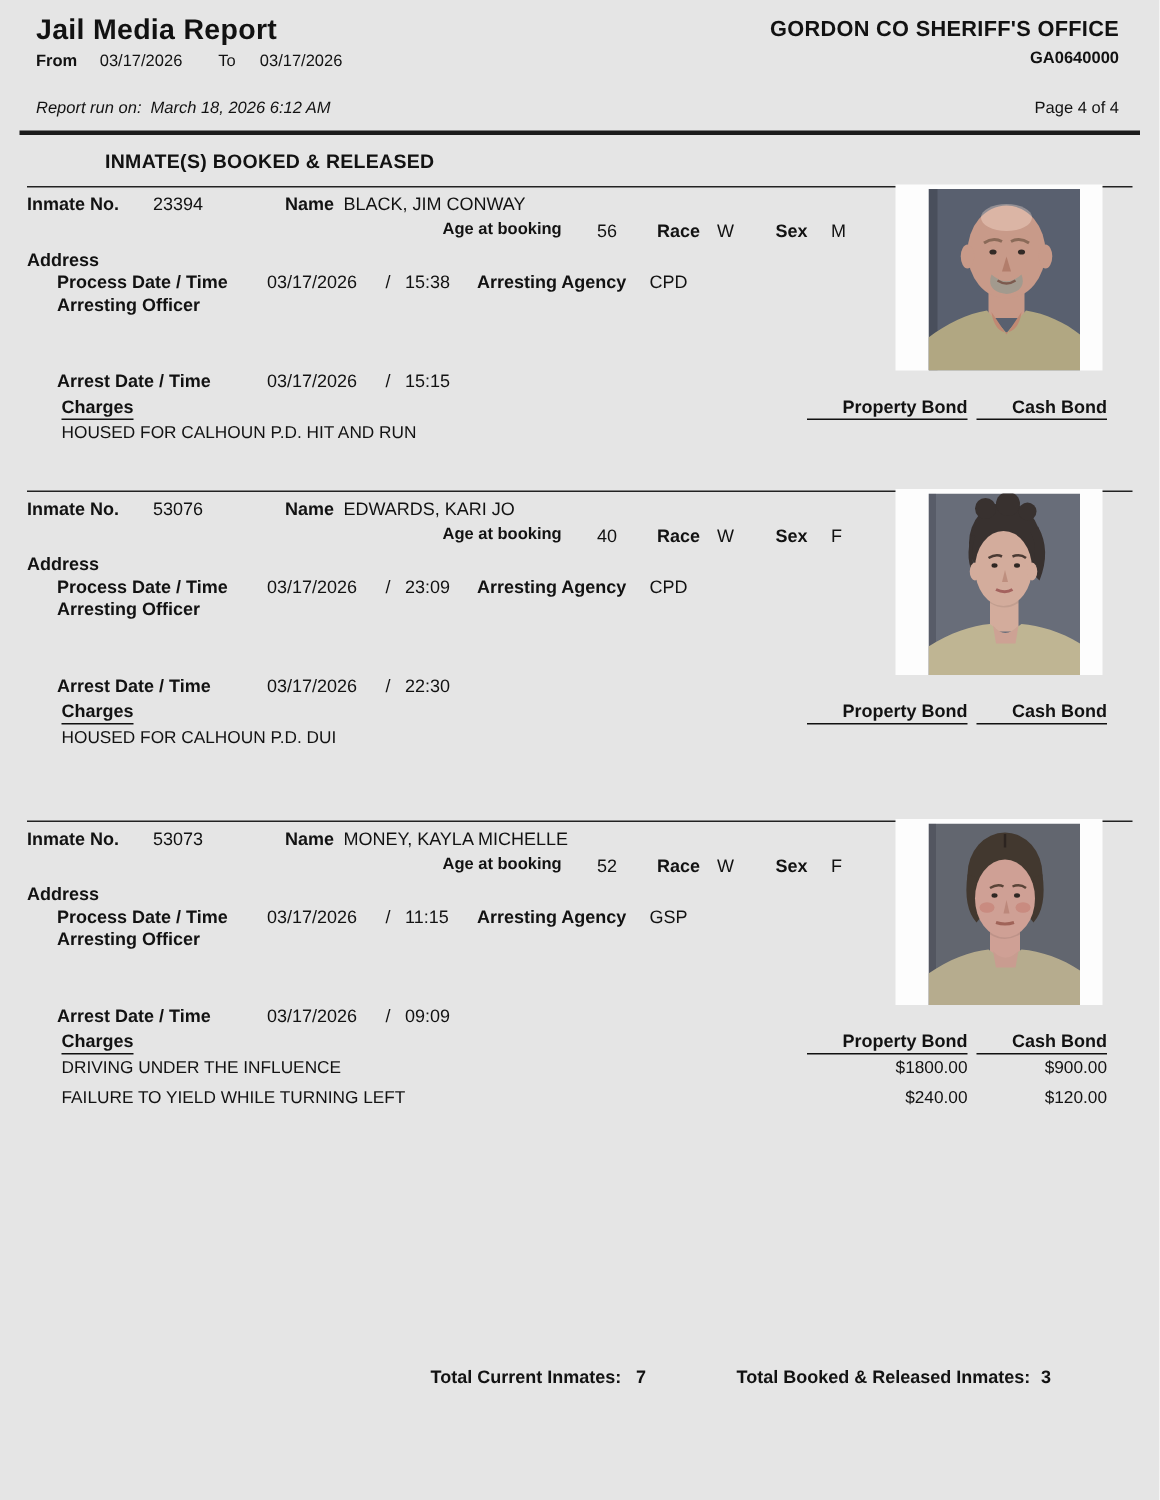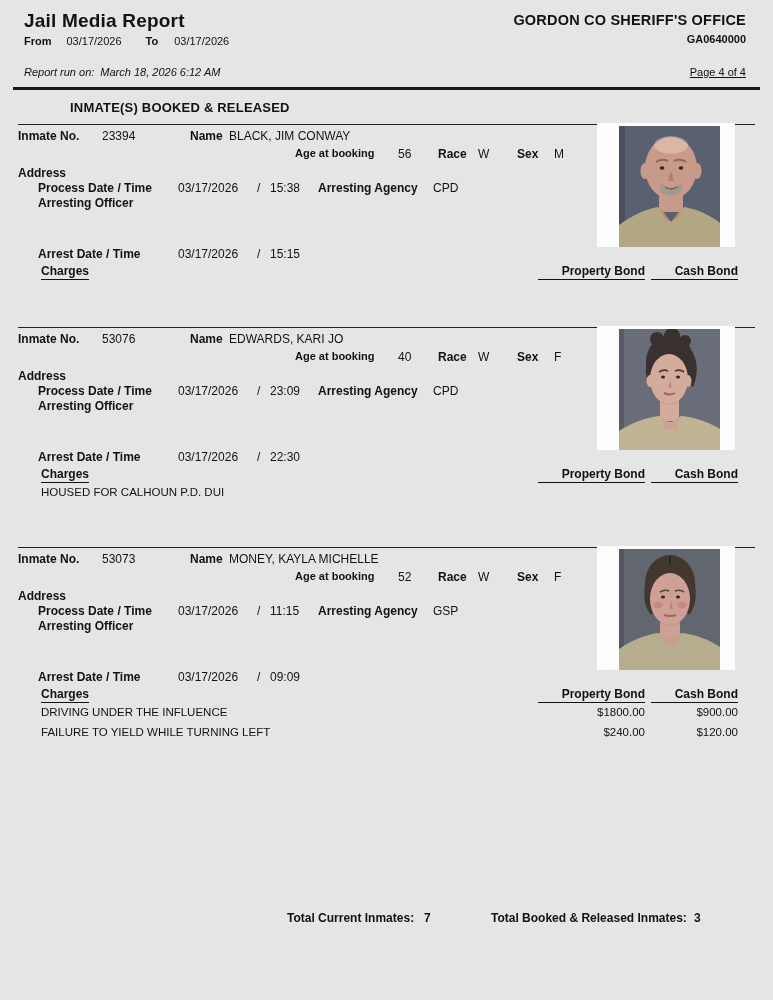--- a/index.html
+++ b/index.html
@@ -6,27 +6,27 @@
   .page{
     position:relative;width:773px;height:1000px;background:#e5e5e5;
     font-family:"Liberation Sans",sans-serif;color:#121212;overflow:hidden;
   }
   .abs{position:absolute;}
   
   .title{left:24px;top:10px;font-size:19px;font-weight:bold;letter-spacing:.2px;}
   .fromto{left:24px;top:35px;font-size:11px;}
   .fromto .lab{font-weight:bold;}
   .fromto .d1{margin-left:15px;}
-  .fromto .tol{margin-left:24px;font-weight:bold;}
+  .fromto .tol{margin-left:24px;font-weight:normal;}
   .fromto .d2{margin-left:16px;}
   .office{right:27px;top:12px;font-size:14.5px;font-weight:bold;letter-spacing:.2px;}
   .code{right:27px;top:33px;font-size:11px;font-weight:bold;}
   .runline{left:24px;top:66px;font-size:11px;font-style:italic;}
   .runline .sp{margin-left:6px;}
-  .pagenum{right:27px;top:66px;font-size:11px;text-decoration:underline;}
+  .pagenum{right:27px;top:66px;font-size:11px;}
   .toprule{left:13px;top:87px;width:747px;height:2.5px;background:#1b1b1b;}
   .sectitle{left:30px;top:100px;font-size:13px;font-weight:bold;letter-spacing:.2px;margin-left:40px;}
   
   .records{position:absolute;left:18px;top:124px;width:737px;}
   .record{position:relative;border-top:1.7px solid #222;box-sizing:border-box;}
   .h1{height:203px;} .h2{height:220px;} .h3{height:220px;}
   .photo-wrap{position:absolute;top:-2px;right:20px;background:#fdfdfd;padding:3px 15px 0 22px;z-index:2;}
   .mug{display:block;width:101px;height:121px;}
   .row{position:absolute;left:0;width:100%;height:16px;font-size:12px;}
   .y0{top:4px;} .y1{top:22px;} .y2{top:41px;} .y3{top:56px;} .y4{top:71px;}
@@ -132,20 +132,25 @@
         <span class="lab cl-b">Arrest Date / Time</span>
         <span class="cl-date">03/17/2026</span>
         <span class="cl-slash">/</span>
         <span class="cl-time">15:15</span>
       </div>
       <div class="row y6">
         <span class="lab underl cl-charges">Charges</span>
         <span class="bondhead cl-prop">Property Bond</span>
         <span class="bondhead cl-cash">Cash Bond</span>
       </div>
+      <div class="row y7">
+        <span class="cl-chargetext">HOUSED FOR CALHOUN P.D. HIT AND RUN</span>
+        <span class="bondval cl-prop"></span>
+        <span class="bondval cl-cash"></span>
+      </div>
     </section>
 
     <section class="record h2">
       <div class="photo-wrap">
         <svg class="mug" viewBox="0 0 101 121" aria-hidden="true" style="--background: #686d79; --skin: #d3ac9c; --shirt: #bfb593; --hair: #38312f;">
           <rect class="ph-bg" width="101" height="121"></rect>
           <rect width="5" height="121" fill="rgba(16,18,28,0.18)"></rect>
           <path class="ph-skin" d="M41,62 h19 v30 h-19 z"></path>
           <path d="M41,66 q10,8 19,0 v7 q-9,6 -19,0 z" fill="rgba(0,0,0,0.08)"></path>
           <path class="ph-shirt" d="M0,121 V102 C14,93 29,88 41,87 L51,95 L62,87 C74,88 88,92 101,100 V121 Z"></path>

